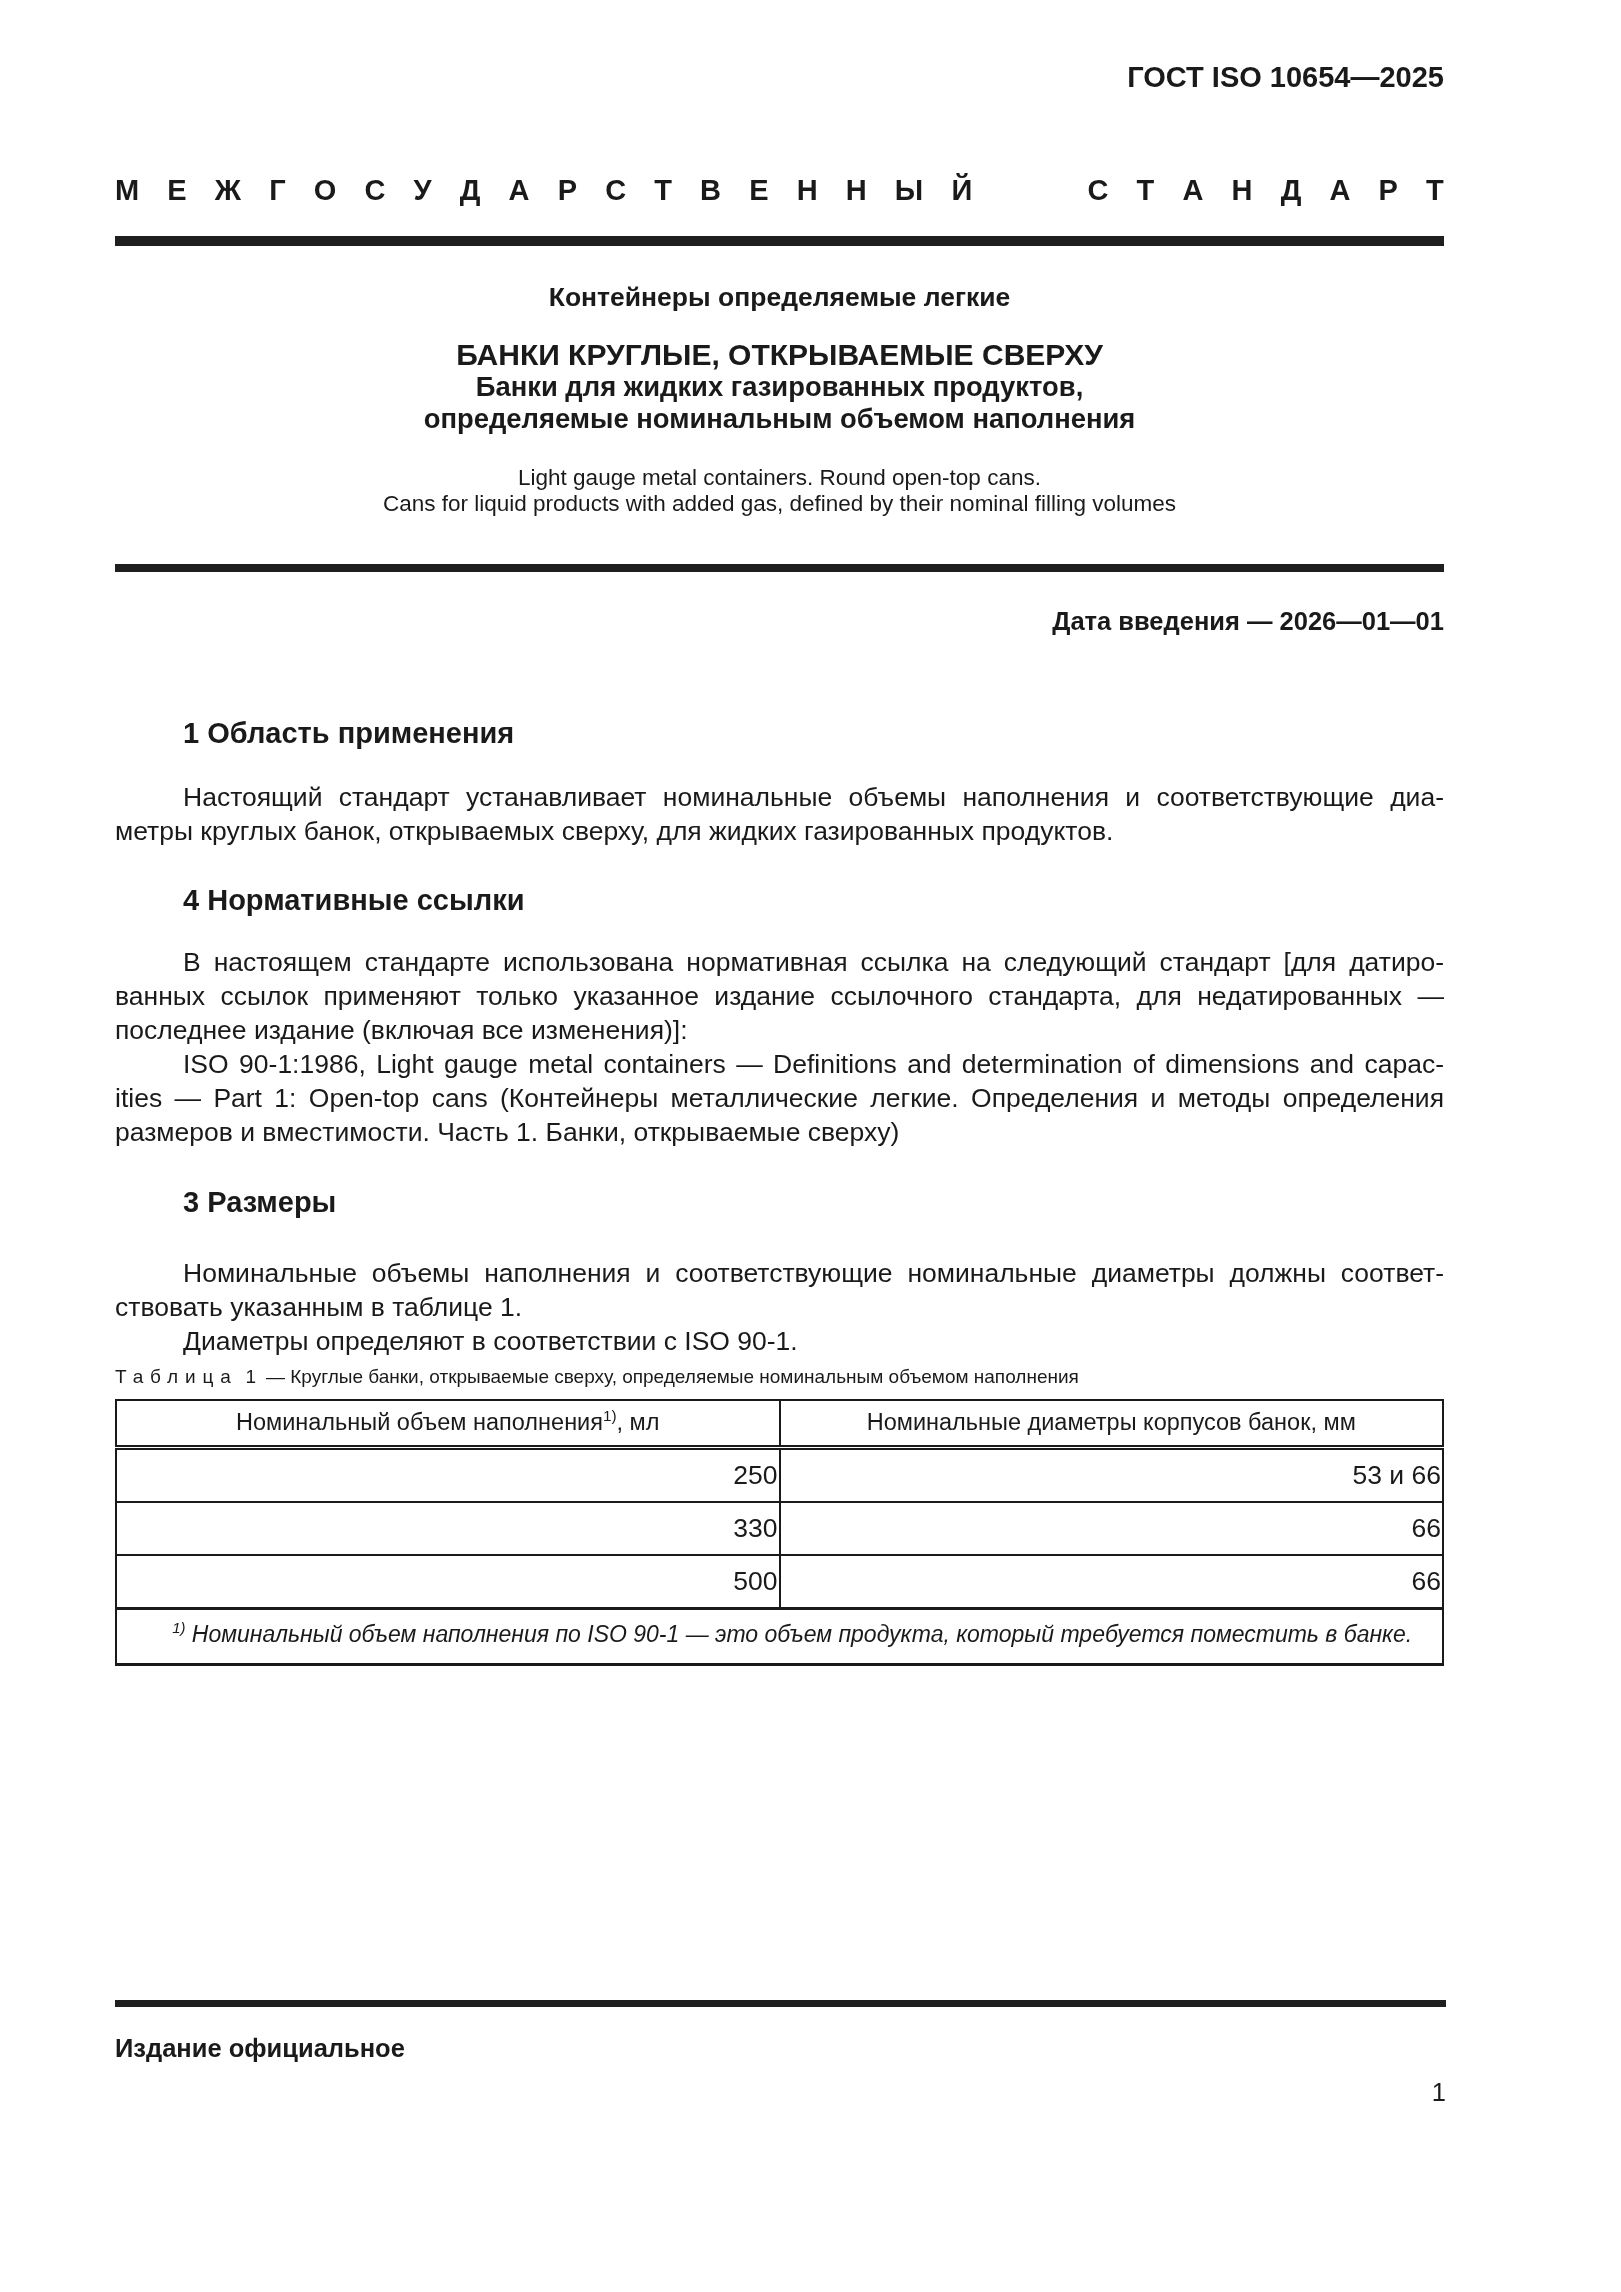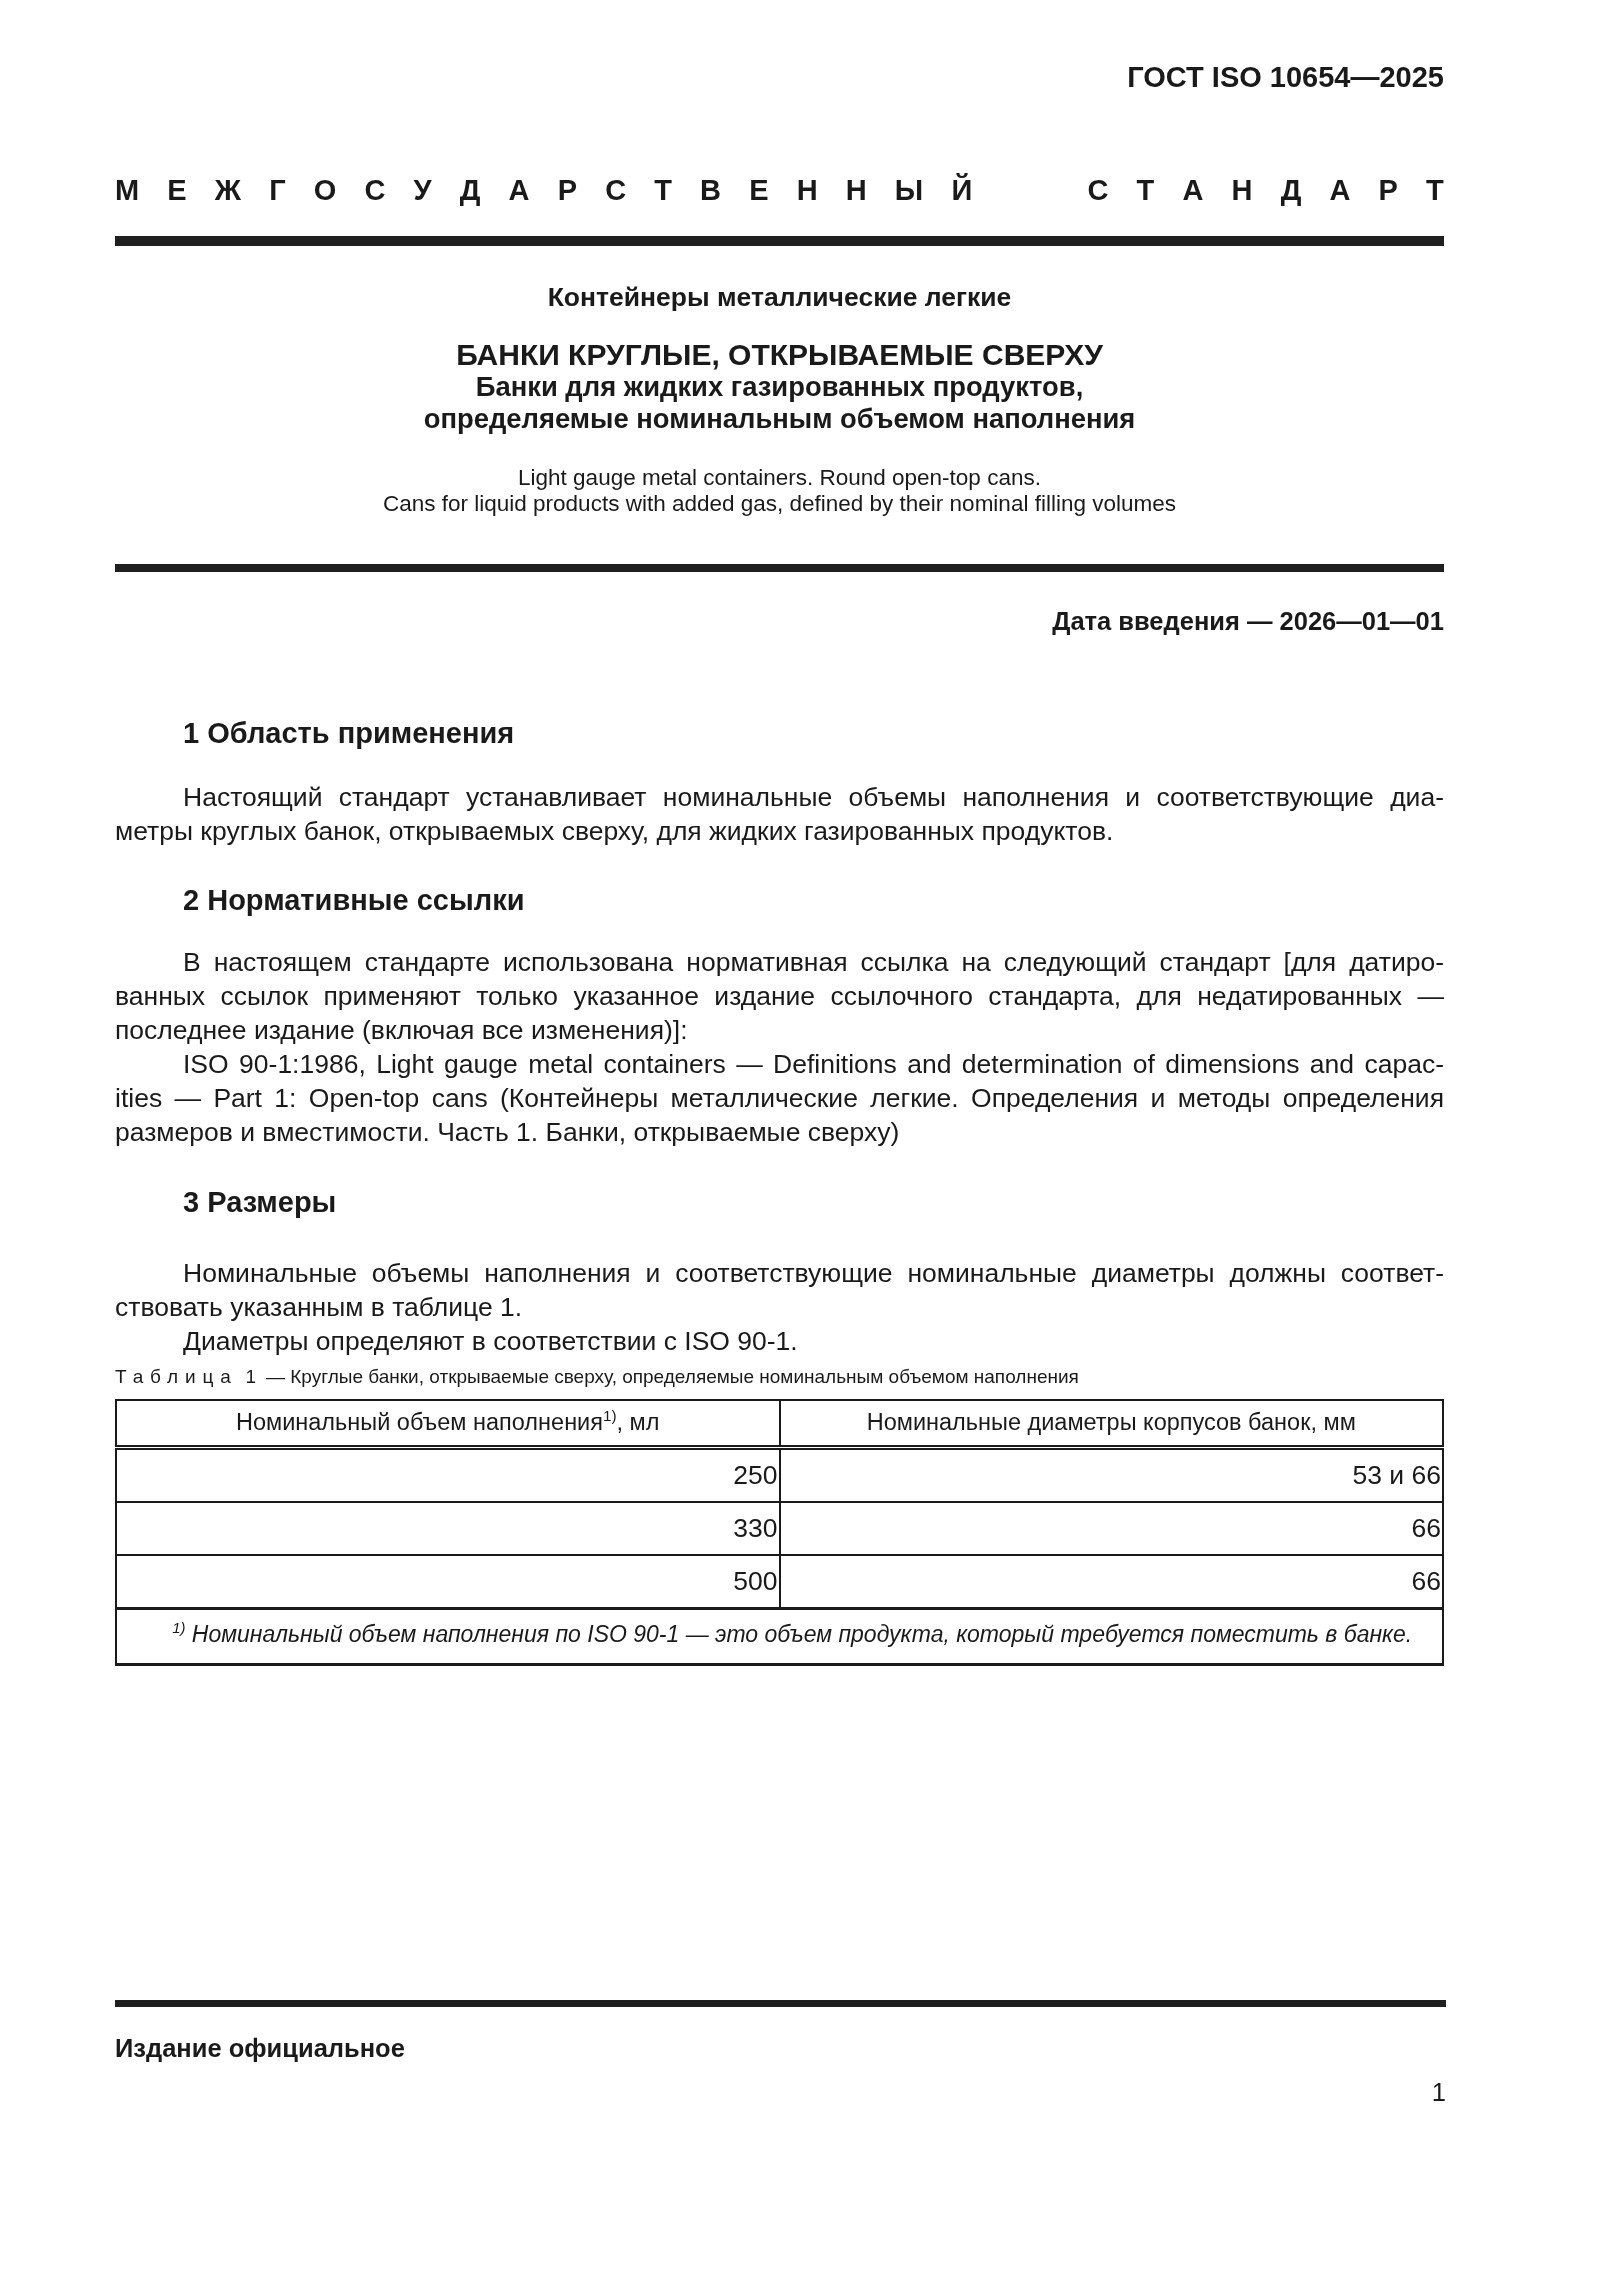--- a/index.html
+++ b/index.html
@@ -163,21 +163,21 @@
       <span>Н</span>
       <span>Д</span>
       <span>А</span>
       <span>Р</span>
       <span>Т</span>
     </div>
 
   <div class="rule rule-top"></div>
 
   <div class="title-block">
-    <div class="t-group">Контейнеры металлические легкие</div>
+    <div class="t-group">Контейнеры определяемые легкие</div>
     <div class="t-main">БАНКИ КРУГЛЫЕ, ОТКРЫВАЕМЫЕ СВЕРХУ</div>
     <div class="t-sub">
       <div>Банки для жидких газированных продуктов,</div>
       <div>определяемые номинальным объемом наполнения</div>
     </div>
     <div class="t-eng">
       <div>Light gauge metal containers. Round open-top cans.</div>
       <div>Cans for liquid products with added gas, defined by their nominal filling volumes</div>
     </div>
   </div>
@@ -185,21 +185,21 @@
   <div class="rule rule-mid"></div>
 
   <div class="date-line">Дата введения — 2026—01—01</div>
 
   <div class="section-heading mt-s1">1 Область применения</div>
   <div class="paras">
       <div class="bodyline firstline just">Настоящий стандарт устанавливает номинальные объемы наполнения и соответствующие диа-</div>
       <div class="bodyline">метры круглых банок, открываемых сверху, для жидких газированных продуктов.</div>
     </div>
 
-  <div class="section-heading mt-s2">2 Нормативные ссылки</div>
+  <div class="section-heading mt-s2">4 Нормативные ссылки</div>
   <div class="paras mt-p2">
       <div class="bodyline firstline just">В настоящем стандарте использована нормативная ссылка на следующий стандарт [для датиро-</div>
       <div class="bodyline just">ванных ссылок применяют только указанное издание ссылочного стандарта, для недатированных —</div>
       <div class="bodyline">последнее издание (включая все изменения)]:</div>
       <div class="bodyline firstline just">ISO 90-1:1986, Light gauge metal containers — Definitions and determination of dimensions and capac-</div>
       <div class="bodyline just">ities — Part 1: Open-top cans (Контейнеры металлические легкие. Определения и методы определения</div>
       <div class="bodyline">размеров и вместимости. Часть 1. Банки, открываемые сверху)</div>
     </div>
 
   <div class="section-heading mt-s3">3 Размеры</div>

